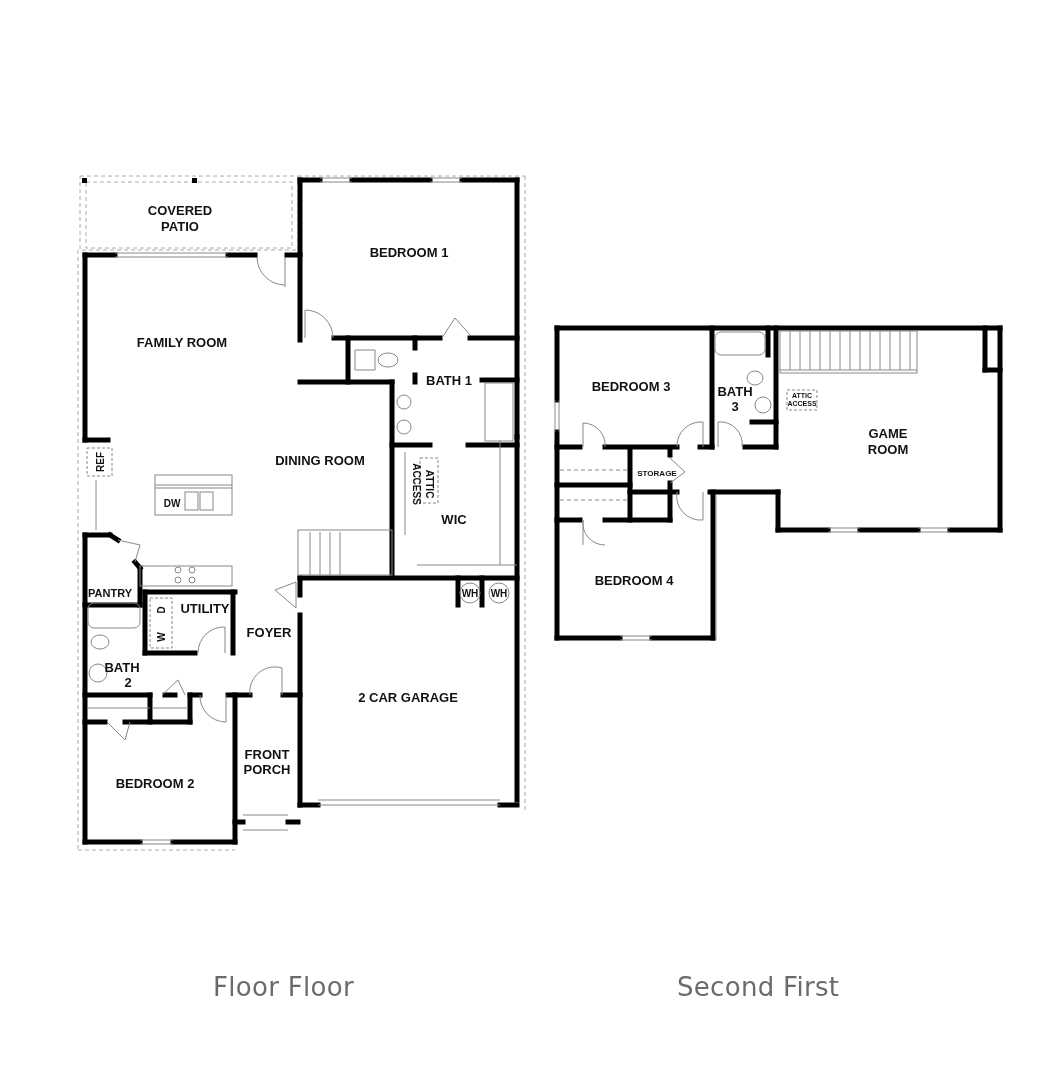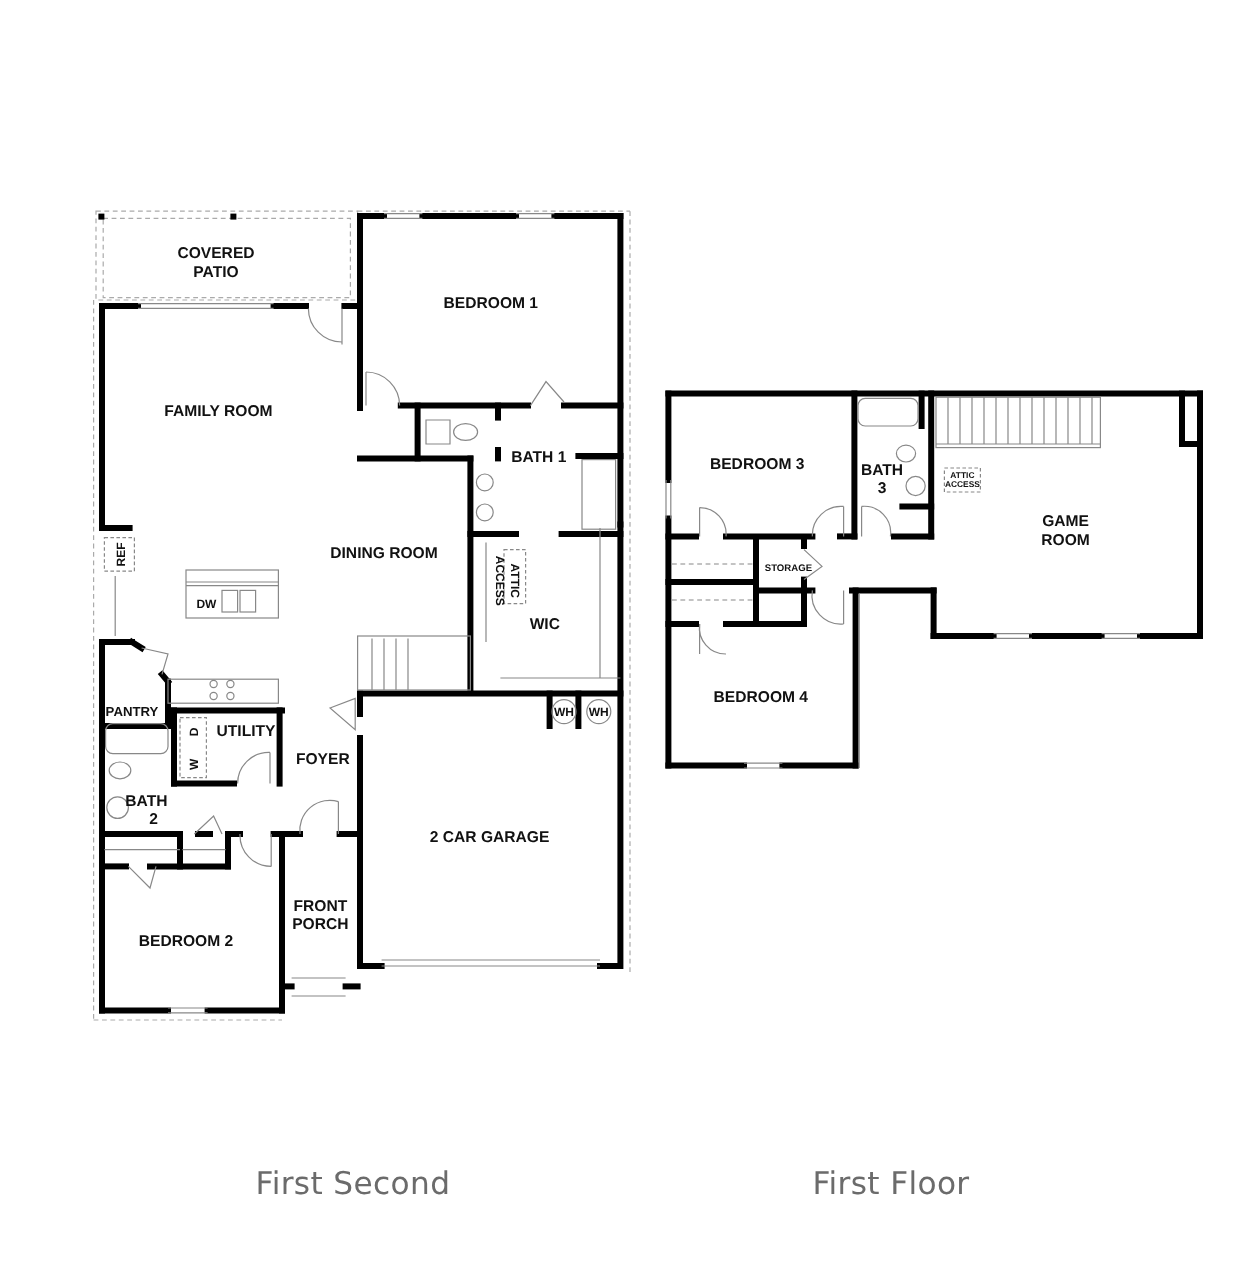--- a/index.html
+++ b/index.html
@@ -284,14 +284,14 @@
     <text class="lbl" x="735" y="411" font-size="13">3</text>
     <text class="lbl" x="802" y="398" font-size="7">ATTIC</text>
     <text class="lbl" x="802" y="406" font-size="7">ACCESS</text>
     <text class="lbl" x="888" y="438" font-size="13">GAME</text>
     <text class="lbl" x="888" y="454" font-size="13">ROOM</text>
     <text class="lbl" x="657" y="476" font-size="8">STORAGE</text>
     <text class="lbl" x="634" y="585" font-size="13">BEDROOM 4</text>
   </g>
 </svg>
 
-<div class="cap" style="left:213px;">First Second</div>
-<div class="cap" style="left:677px;">First Floor</div>
+<div class="cap" style="left:213px;">Floor Floor</div>
+<div class="cap" style="left:677px;">Second First</div>
 
 </body></html>

